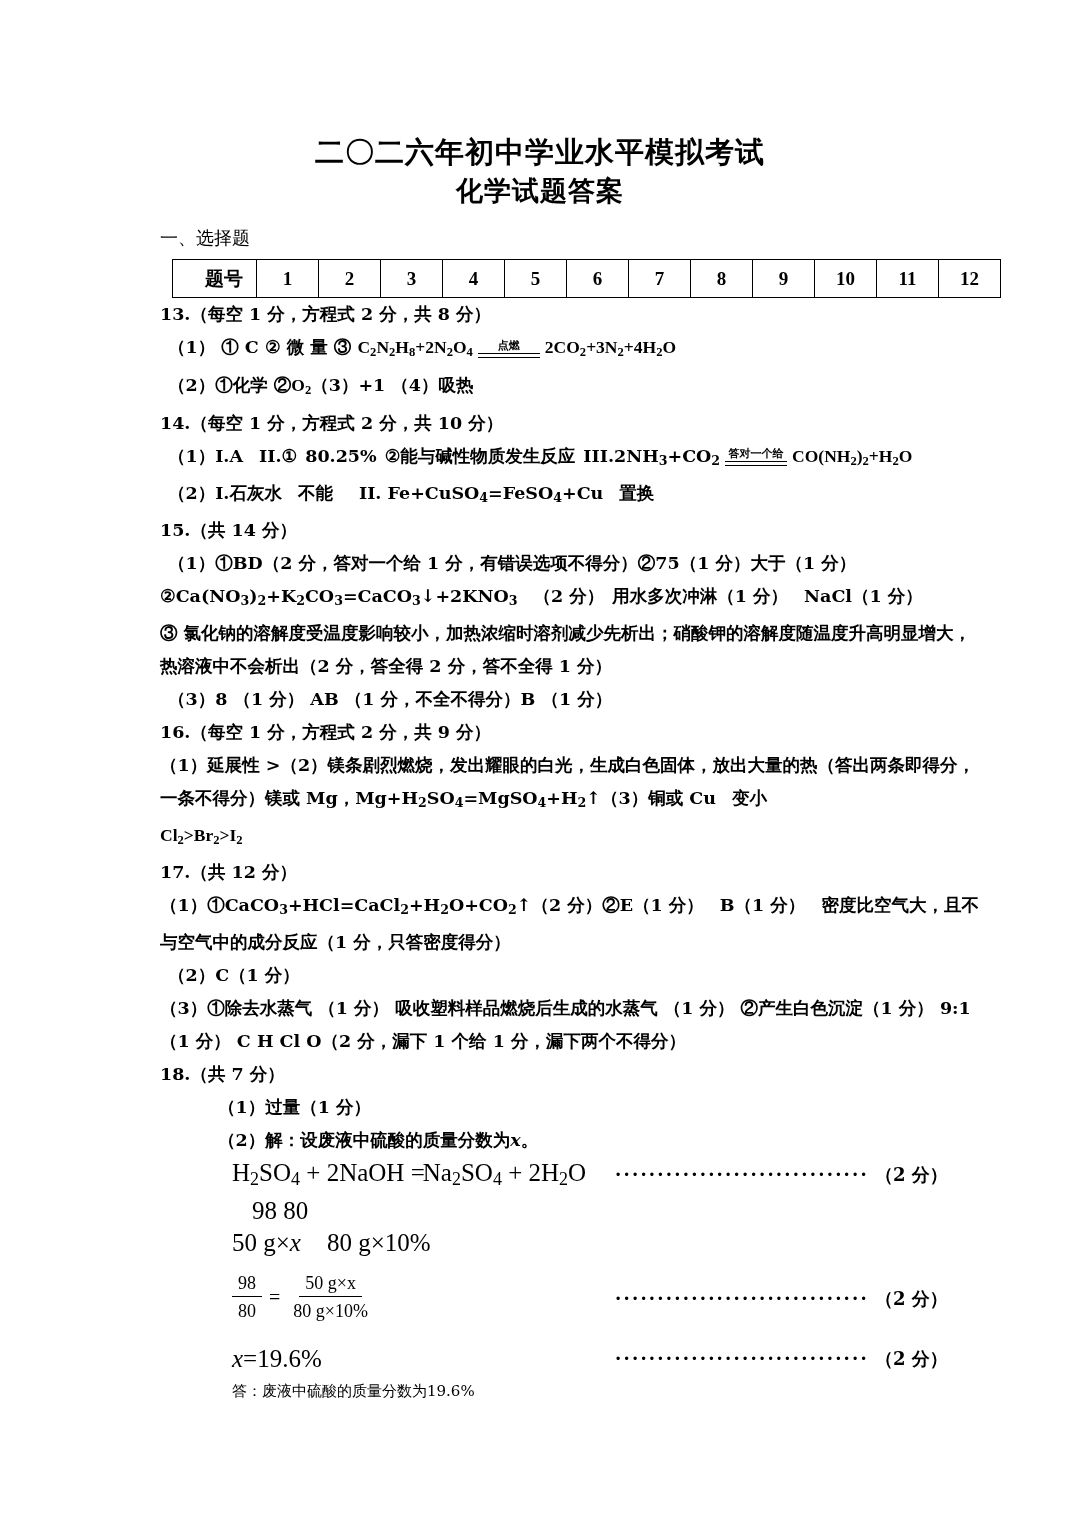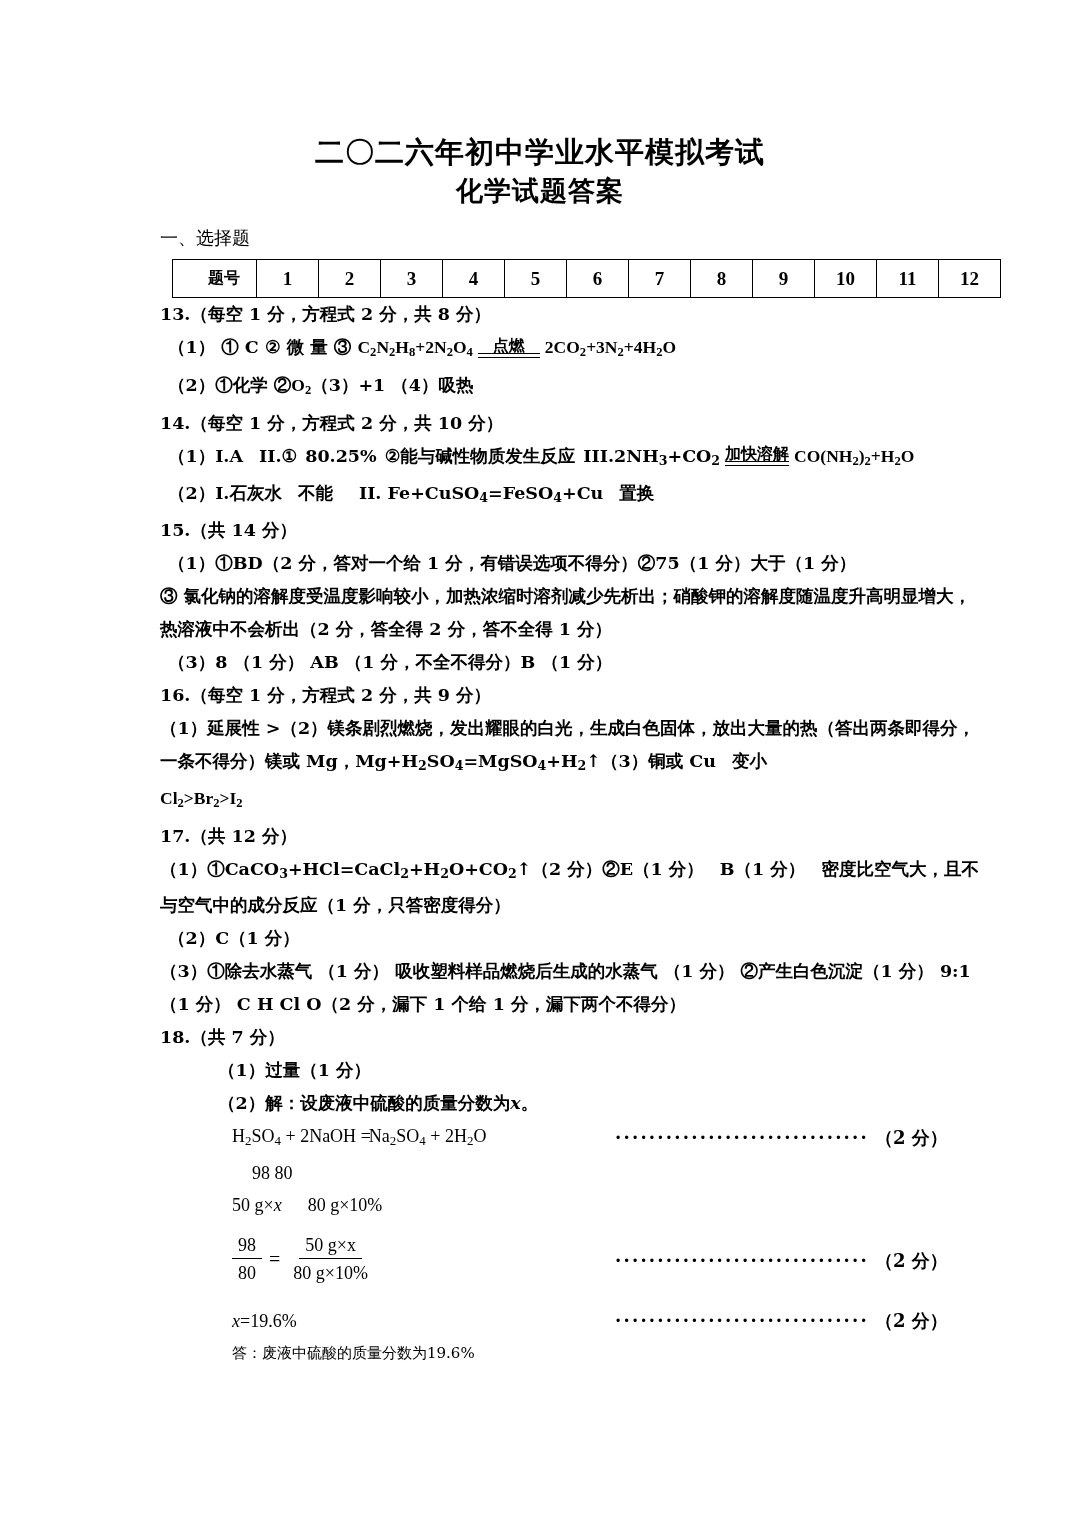--- a/index.html
+++ b/index.html
@@ -55,21 +55,21 @@
     text-align: center;
     vertical-align: middle;
     height: 35px;
     font-weight: bold;
     font-size: 19px;
     font-family: "Liberation Serif", serif;
   }
   table.ans td.rowhdr, table.ans th.rowhdr {
     width: 62px;
     font-family: Liberation Sans, sans-serif;
-    font-size: 16px;
+    font-size: 19px;
     padding-left: 20px;
   }
   table.ans td.cell {
     width: 59px;
   }
   .body-text {
     margin-left: 160px;
     margin-right: 92px;
     font-family: "DejaVu Serif", "Liberation Serif", serif;
     font-size: 17.5px;
@@ -93,21 +93,21 @@
   .rxn {
     display: inline-block;
     position: relative;
     vertical-align: middle;
     min-width: 62px;
     margin: 0 5px;
     text-align: center;
   }
   .rxn .cond {
     display: block;
-    font-size: 16px;
+    font-size: 11px;
     line-height: 12px;
     font-weight: bold;
     font-family: "DejaVu Serif", serif;
     margin-bottom: 1px;
     white-space: nowrap;
   }
   .rxn .arrow {
     display: block;
     border-top: 1.6px solid #000;
     border-bottom: 1.6px solid #000;
@@ -119,21 +119,21 @@
     font-family: "Liberation Serif", serif;
     font-size: 18px;
     position: relative;
   }
   .calc-row {
     position: relative;
     min-height: 30px;
   }
   .eqline {
     padding-left: 72px;
-    font-size: 18px;
+    font-size: 25px;
     line-height: 32px;
     white-space: nowrap;
   }
   .eqline.nums { padding-left: 92px; letter-spacing: 0px;}
   .leader {
     position: absolute;
     left: 455px;
     top: 0;
     white-space: nowrap;
     font-size: 18px;
@@ -210,28 +210,31 @@
     <div class="ln">13.（每空 1 分，方程式 2 分，共 8 分）</div>
     <div class="ln indent1">
       <span>（1） ① C  ②   微 量  ③ </span><span class="mono-chem">C<sub>2</sub>N<sub>2</sub>H<sub>8</sub>+2N<sub>2</sub>O<sub>4</sub></span><span class="rxn"><span class="cond">点燃</span><span class="arrow"></span></span><span class="mono-chem">2CO<sub>2</sub>+3N<sub>2</sub>+4H<sub>2</sub>O</span>
     </div>
     <div class="ln indent1">
       <span class="cjk">（2）①化学 ②</span><span class="mono-chem">O<sub>2</sub></span><span class="cjk">（3）+1 （4）吸热</span>
     </div>
 
     <div class="ln">14.（每空 1 分，方程式 2 分，共 10 分）</div>
     <div class="ln indent1">
-      <span class="cjk">（1）I.A<span class="sp-m"></span>II.①<span class="sp-s"></span>80.25%<span class="sp-s"></span>②能与碱性物质发生反应<span class="sp-s"></span>III.2NH<sub>3</sub>+CO<sub>2</sub></span><span class="rxn"><span class="cond">加快溶解</span><span class="arrow"></span></span><span class="mono-chem">CO(NH<sub>2</sub>)<sub>2</sub>+H<sub>2</sub>O</span>
+      <span class="cjk">（1）I.A<span class="sp-m"></span>II.①<span class="sp-s"></span>80.25%<span class="sp-s"></span>②能与碱性物质发生反应<span class="sp-s"></span>III.2NH<sub>3</sub>+CO<sub>2</sub></span><span class="rxn"><span class="cond">答对一个给</span><span class="arrow"></span></span><span class="mono-chem">CO(NH<sub>2</sub>)<sub>2</sub>+H<sub>2</sub>O</span>
     </div>
     <div class="ln indent1">
       <span class="cjk">（2）I.石灰水<span class="sp-m"></span>不能<span class="sp-l"></span>II. Fe+CuSO<sub>4</sub>=FeSO<sub>4</sub>+Cu<span class="sp-m"></span>置换</span>
     </div>
 
     <div class="ln">15.（共 14 分）</div>
     <div class="ln indent1">（1）①BD（2 分，答对一个给 1 分，有错误选项不得分）②75（1 分）大于（1 分）</div>
+    <div class="ln">
+      <span class="cjk">②Ca(NO<sub>3</sub>)<sub>2</sub>+K<sub>2</sub>CO<sub>3</sub>=CaCO<sub>3</sub>↓+2KNO<sub>3</sub><span class="sp-m"></span>（2 分）<span class="sp-s"></span>用水多次冲淋（1 分）<span class="sp-m"></span>NaCl（1 分）</span>
+    </div>
     <div class="ln">③ 氯化钠的溶解度受温度影响较小，加热浓缩时溶剂减少先析出；硝酸钾的溶解度随温度升高明显增大，热溶液中不会析出（2 分，答全得 2 分，答不全得 1 分）</div>
     <div class="ln indent1">（3）8 （1 分） AB （1 分，不全不得分）B （1 分）</div>
 
     <div class="ln">16.（每空 1 分，方程式 2 分，共 9 分）</div>
     <div class="ln">
       <span class="cjk">（1）延展性 &gt;（2）镁条剧烈燃烧，发出耀眼的白光，生成白色固体，放出大量的热（答出两条即得分，一条不得分）镁或 Mg，Mg+H<sub>2</sub>SO<sub>4</sub>=MgSO<sub>4</sub>+H<sub>2</sub>↑（3）铜或 Cu<span class="sp-m"></span>变小</span>
     </div>
     <div class="ln">
       <span class="mono-chem">Cl<sub>2</sub>&gt;Br<sub>2</sub>&gt;I<sub>2</sub></span>
     </div>

